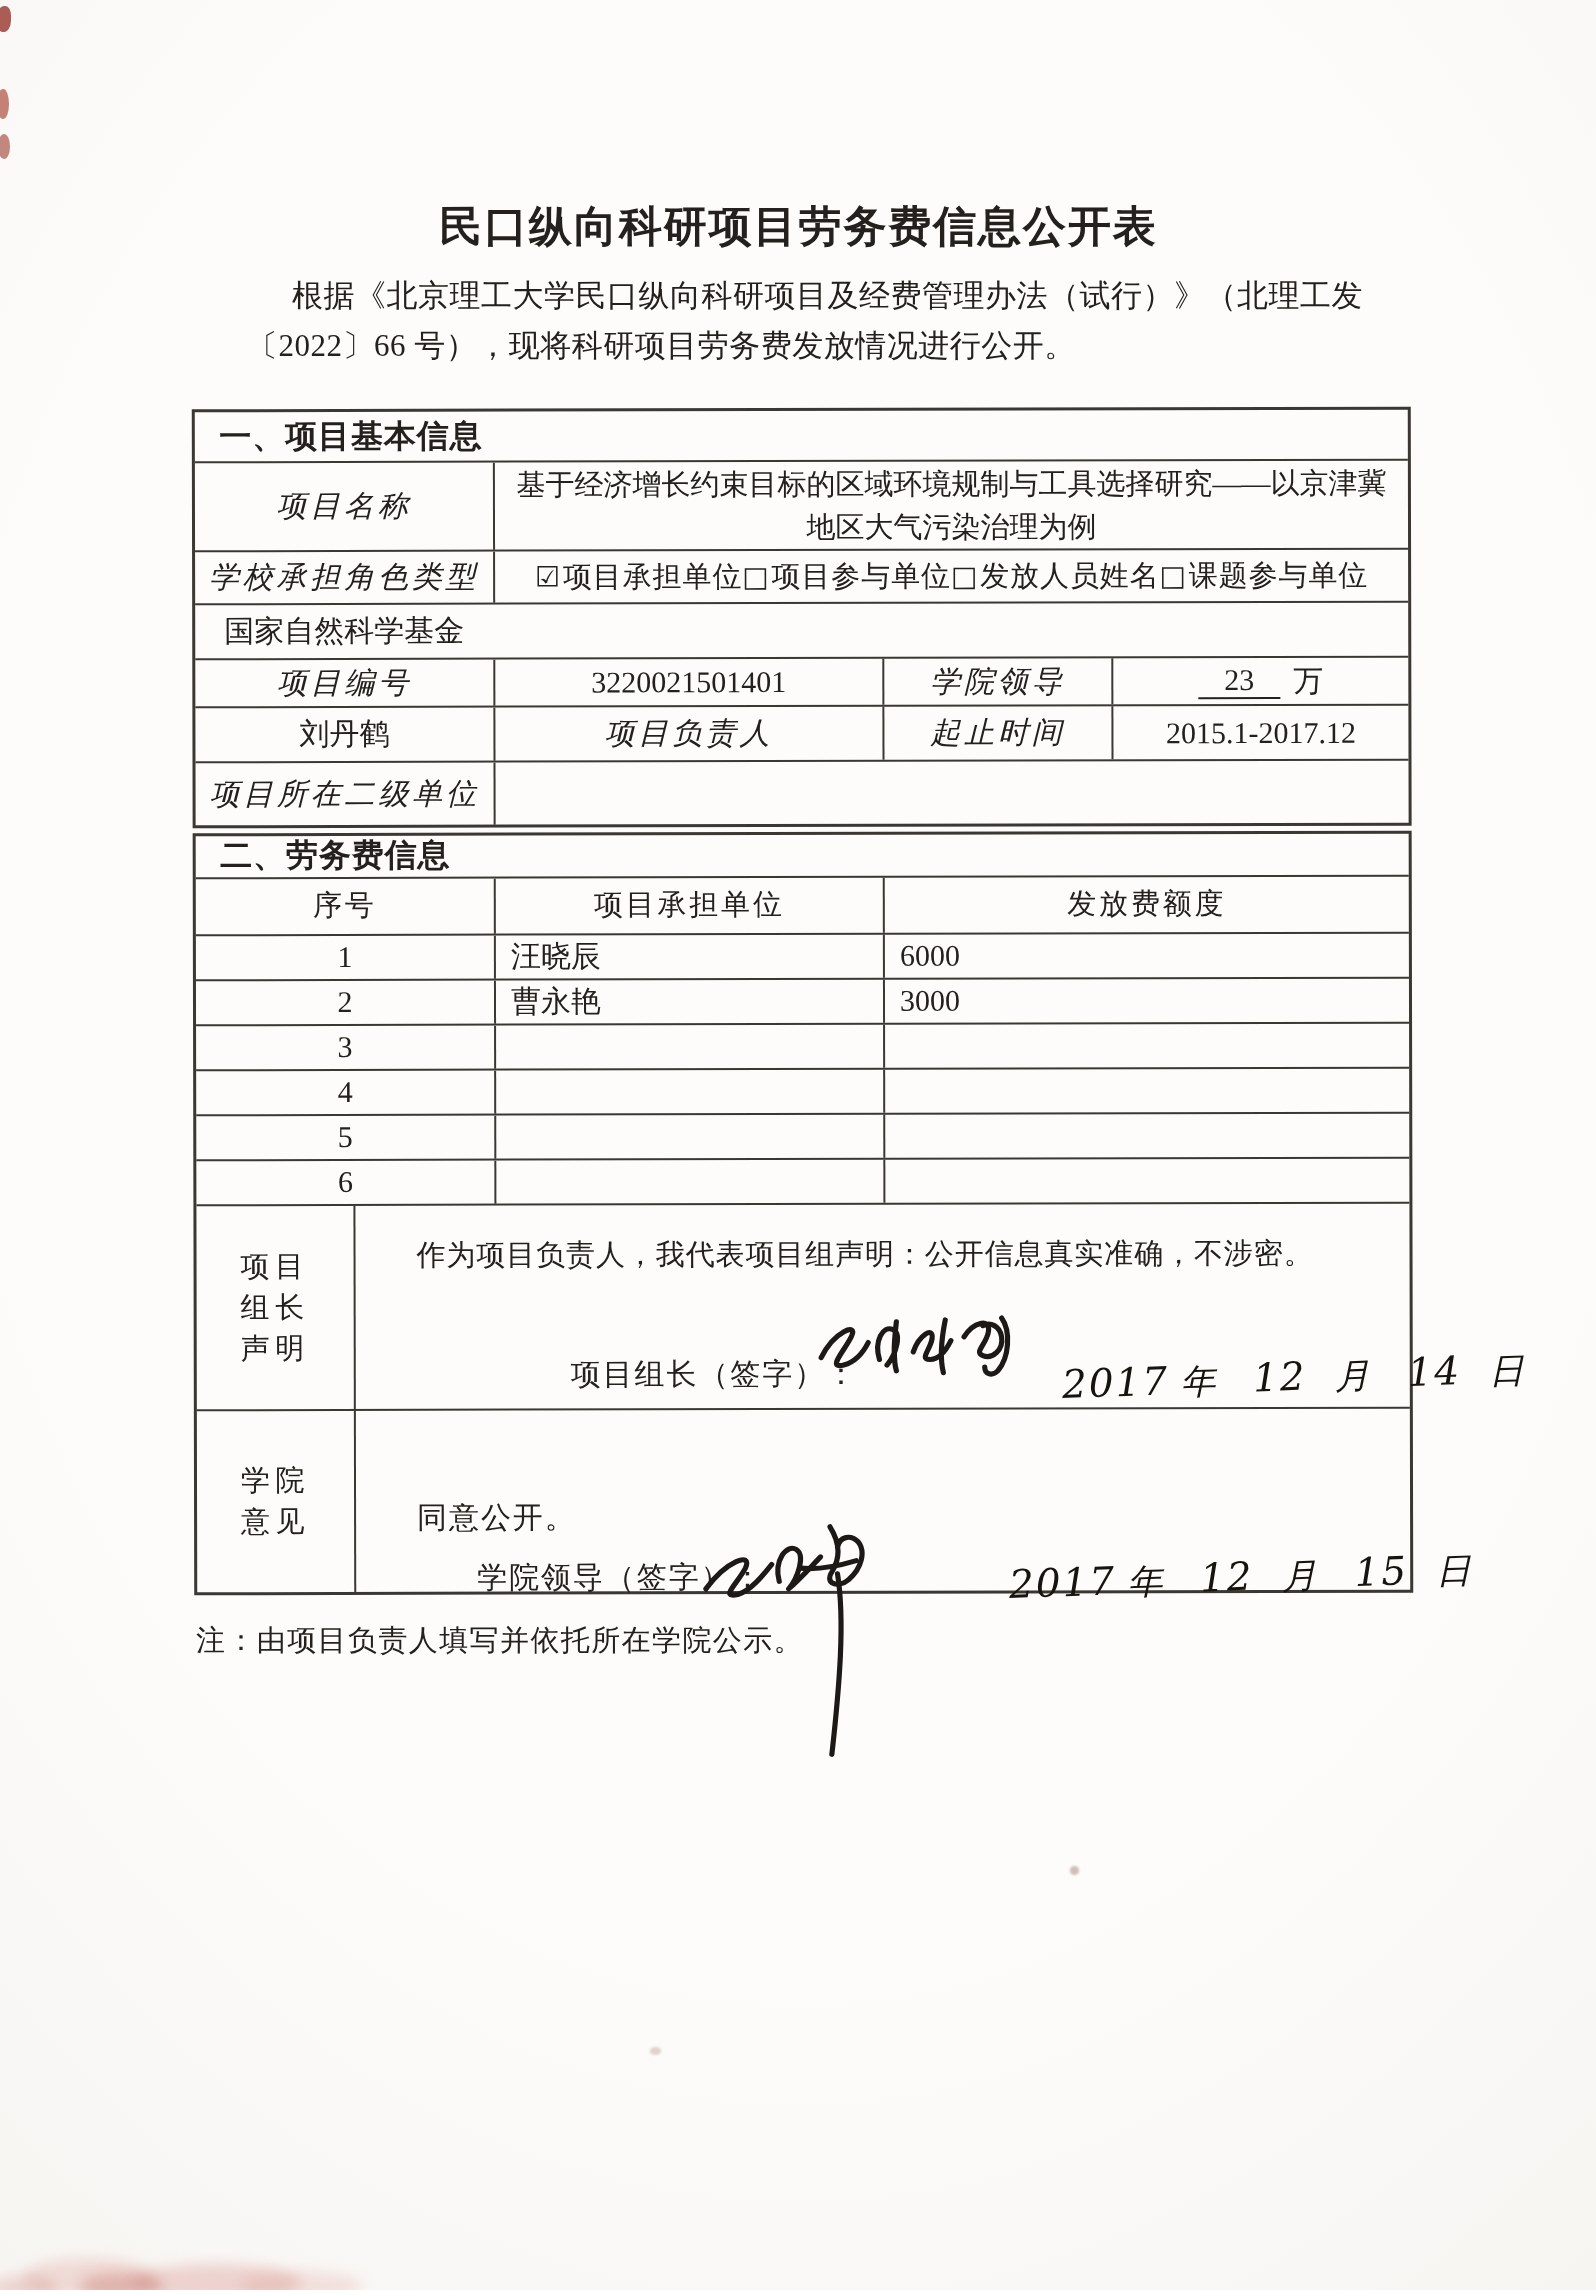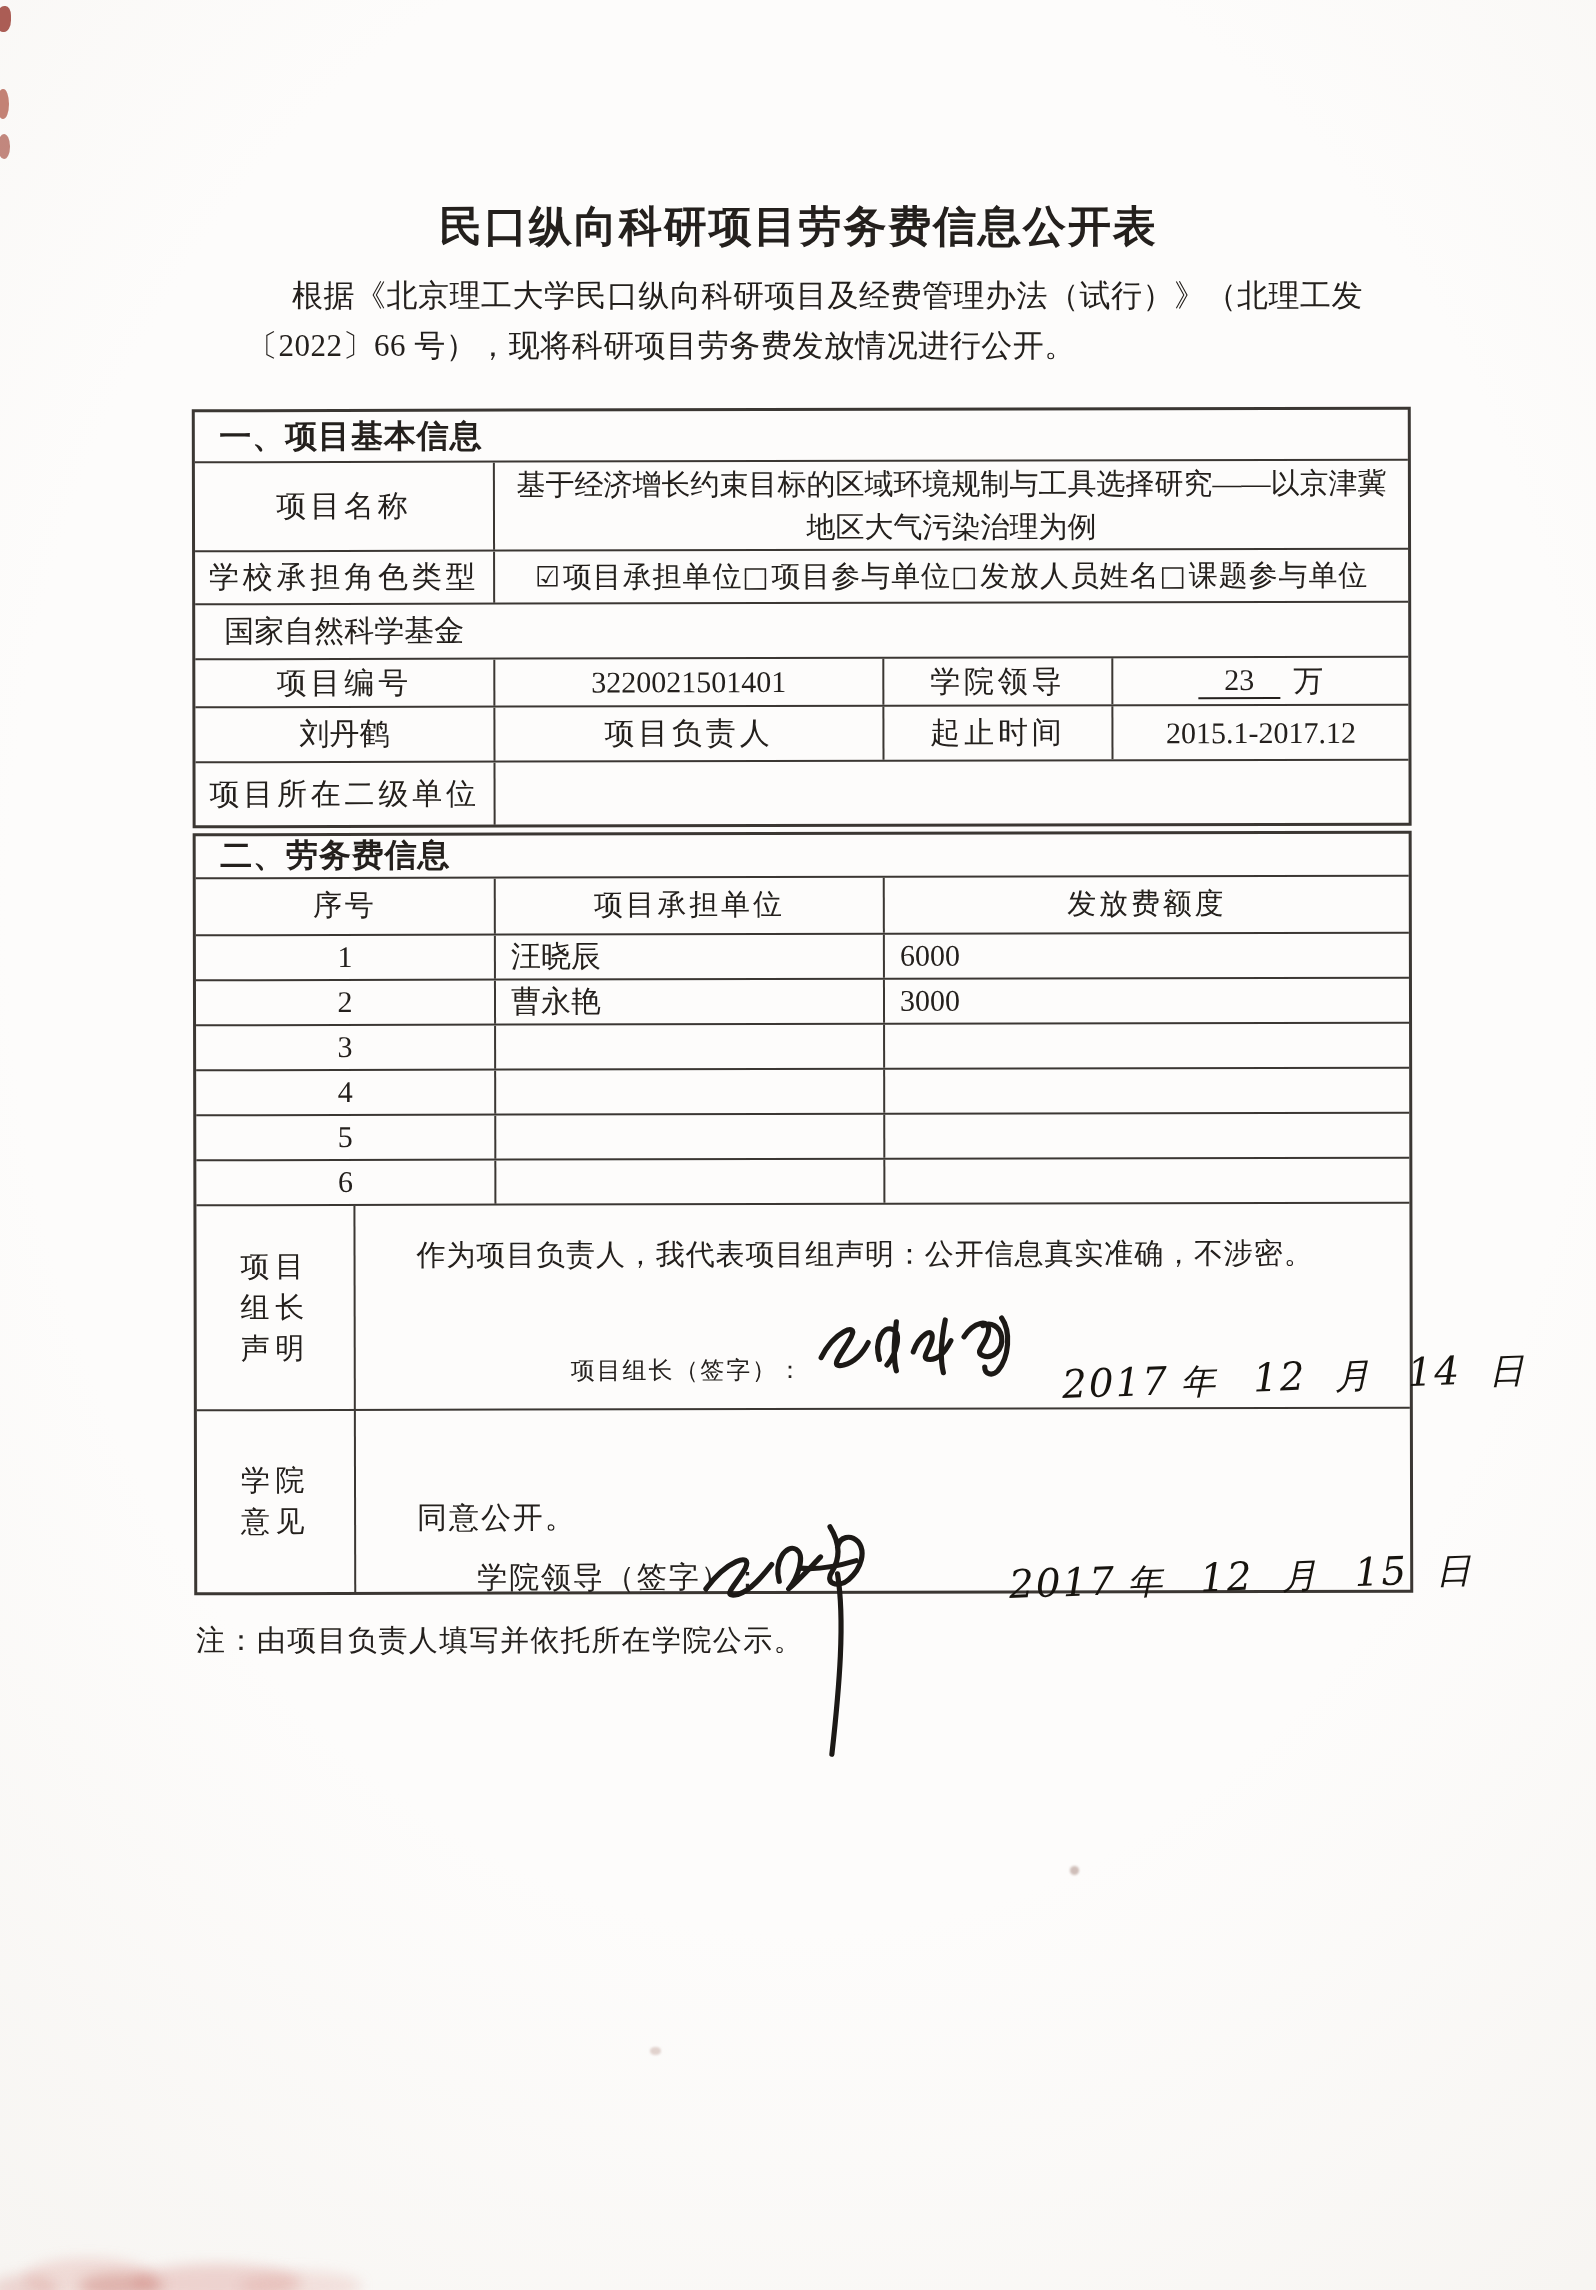--- a/index.html
+++ b/index.html
@@ -36,40 +36,40 @@
     transform:rotate(-0.12deg);
   }
   .tbl{border:3.8px solid var(--bd);background:transparent;}
   .t2{margin-top:4.7px;}
   .row{display:grid;border-top:2.8px solid var(--bd);}
   .row:first-child{border-top:none;}
   .cell{display:flex;align-items:center;justify-content:center;border-left:2.8px solid var(--bd);text-align:center;}
   .cell:first-child{border-left:none;}
   .sec{display:flex;align-items:center;padding-left:24.5px;
        font-family:"Liberation Sans", sans-serif;font-weight:700;font-size:32px;letter-spacing:0.9px;}
-  .lab{font-size:30px;letter-spacing:3.8px;}
+  .lab{font-size:30px;letter-spacing:3.8px;font-style:italic;}
   .val{font-size:30px;}
   .g2{grid-template-columns:298px 1fr;}
   .g4{grid-template-columns:298px 389px 229px 1fr;}
   .g3{grid-template-columns:298px 389px 1fr;}
   .gS{grid-template-columns:157px 1fr;}
   .rh52{height:49px;}.rh92{height:87px;}.rh54{height:51px;}.rh56{height:53px;}
   .rh49{height:46px;}.rh66{height:62px;}.rh44{height:41px;}
   .rh58{height:55px;}.rh46{height:43px;}.rh216{height:203px;}.rh192{height:181px;}
   .two-line{flex-direction:column;justify-content:center;font-size:29px;line-height:43px;}
   .opts{font-size:29px;letter-spacing:0.9px;}
   .opts .box{font-style:normal;font-family:"DejaVu Sans",sans-serif;font-size:28px;margin:0 1.9px 0 0;}
   .left-val{justify-content:flex-start;padding-left:15px;text-align:left;}
   .blank-line{display:inline-block;border-bottom:2.8px solid var(--ink);padding:0 26px;margin-right:13px;}
   .num{font-size:30px;}
   .colhead{font-size:29px;letter-spacing:2.8px;}
   .stub{flex-direction:column;justify-content:center;font-size:29px;line-height:41px;letter-spacing:5.6px;}
   .bigcell{position:relative;display:block;text-align:left;}
   .decl{position:absolute;left:61px;top:30px;font-size:29px;letter-spacing:0.9px;}
-  .signline1{position:absolute;left:215px;top:149px;font-size:24px;letter-spacing:1.9px;}
+  .signline1{position:absolute;left:215px;top:149px;font-size:30px;letter-spacing:1.9px;}
   .opinion{position:absolute;left:61px;top:87px;font-size:30px;letter-spacing:1.9px;}
   .signline2{position:absolute;left:121px;top:147px;font-size:30px;letter-spacing:1.9px;}
 
   .note{
     position:absolute;left:196px;top:1621px;
     font-size:29px;letter-spacing:1.4px;
   }
 
   .sig{position:absolute;z-index:6;}
   .sig path{fill:none;stroke:#1c1916;stroke-width:5.5;stroke-linecap:round;stroke-linejoin:round;}

